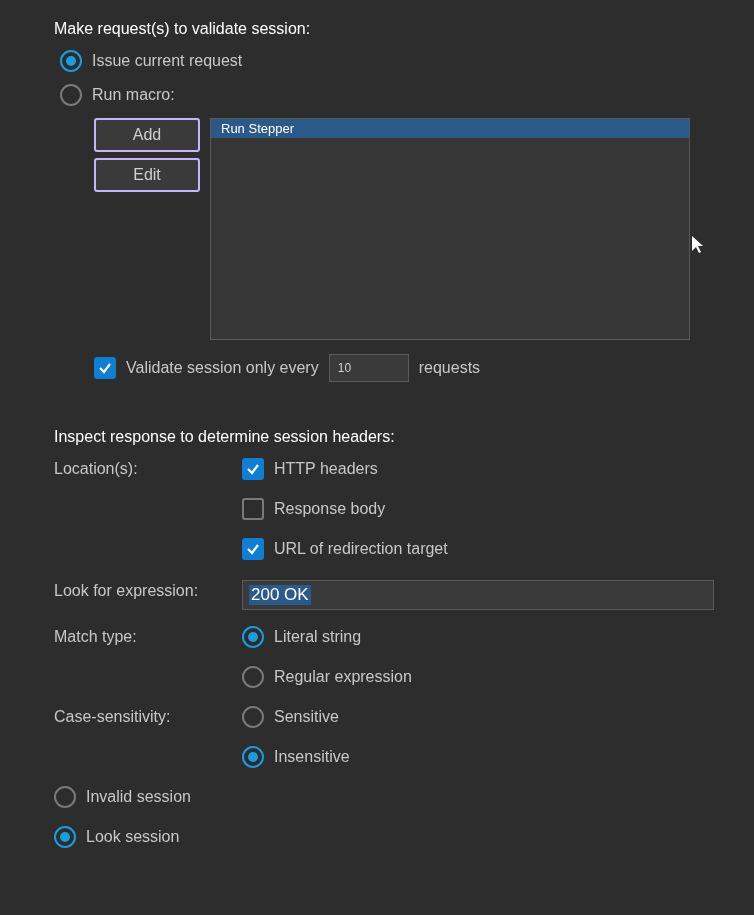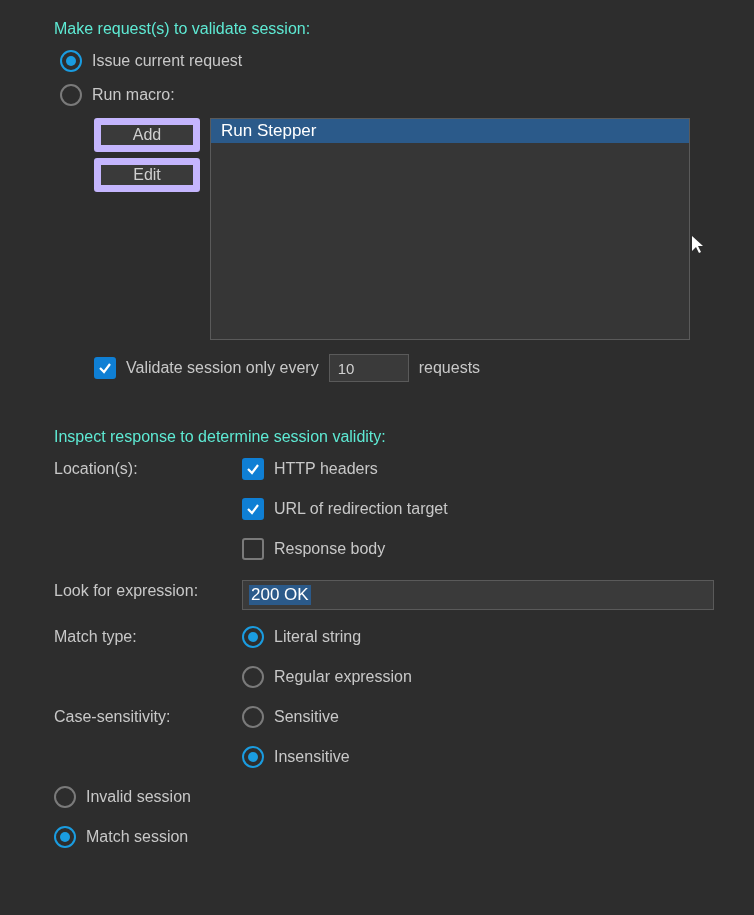--- a/index.html
+++ b/index.html
@@ -7,21 +7,21 @@
     background: #2d2d2d;
     color: #c8c8c8;
     font-family: "Segoe UI", Tahoma, sans-serif;
     font-size: 16px;
     width: 754px;
     height: 915px;
     padding: 20px 0 0 54px;
     position: relative;
   }
   .section-title {
-    color: #5eead4;
+    color: #ffffff;
     margin-bottom: 12px;
   }
   .radio-row {
     display: flex;
     align-items: center;
     gap: 10px;
     margin: 10px 0 12px 6px;
   }
   .radio {
     width: 22px;
@@ -52,37 +52,37 @@
     margin-bottom: 12px;
   }
   .macro-buttons {
     display: flex;
     flex-direction: column;
     gap: 6px;
     width: 106px;
   }
   button.bbtn {
     background: #3a3a3a;
-    border: 7px solid #c4b5fd;
+    border: 2px solid #c4b5fd;
     color: #d0d0d0;
     font-size: 16px;
     height: 34px;
     border-radius: 3px;
     cursor: pointer;
   }
   .macro-list {
     width: 480px;
     height: 222px;
     border: 1px solid #5a5a5a;
     background: #363636;
     overflow: hidden;
   }
   .macro-item {
     padding: 2px 10px;
-    font-size: 17px;
+    font-size: 13px;
     cursor: default;
   }
   .macro-item.selected {
     background: #2b5a8a;
     color: #ffffff;
   }
   .validate-row {
     display: flex;
     align-items: center;
     gap: 10px;
@@ -104,21 +104,21 @@
     background: #0f7fd4;
     border-color: #0f7fd4;
     color: #fff;
   }
   .checkbox.checked svg { display: block; }
   .checkbox svg { display: none; }
   input.num {
     background: #3a3a3a;
     border: 1px solid #5a5a5a;
     color: #d0d0d0;
-    font-size: 15px;
+    font-size: 12px;
     width: 80px;
     height: 28px;
     padding: 0 8px;
   }
   .inspect-section {
     margin-top: 46px;
   }
   .form-row {
     display: flex;
     align-items: flex-start;
@@ -194,47 +194,47 @@
     <svg width="14" height="14" viewBox="0 0 14 14">
         <path d="M2 7 L6 11 L12 3" stroke="#fff" stroke-width="2.2" fill="none"></path>
       </svg>
   </div>
   <span>Validate session only every</span>
   <input class="num" value="10" style="">
   <span>requests</span>
 </div>
 
 <div class="inspect-section">
-  <div class="section-title">Inspect response to determine session validity:</div>
+  <div class="section-title">Inspect response to determine session headers:</div>
 
   <div class="form-row">
     <div class="form-label">Location(s):</div>
     <div class="options-col">
       <div class="opt">
         <div class="checkbox checked">
           <svg width="14" height="14" viewBox="0 0 14 14">
               <path d="M2 7 L6 11 L12 3" stroke="#fff" stroke-width="2.2" fill="none"></path>
             </svg>
         </div>
         <span>HTTP headers</span>
       </div>
       <div class="opt">
+        <div class="checkbox">
+          
+        </div>
+        <span>Response body</span>
+      </div>
+      <div class="opt">
         <div class="checkbox checked">
           <svg width="14" height="14" viewBox="0 0 14 14">
               <path d="M2 7 L6 11 L12 3" stroke="#fff" stroke-width="2.2" fill="none"></path>
             </svg>
         </div>
         <span>URL of redirection target</span>
       </div>
-      <div class="opt">
-        <div class="checkbox">
-          
-        </div>
-        <span>Response body</span>
-      </div>
     </div>
   </div>
 
   <div class="form-row" style="margin-top:20px;">
     <div class="form-label">Look for expression:</div>
     <div class="expr-box">
       <span class="expr-sel">200 OK</span>
     </div>
   </div>
 
@@ -267,21 +267,21 @@
   </div>
 
   <div class="form-row" style="margin-top:18px;">
     <div class="options-col">
       <div class="opt">
         <div class="radio"></div>
         <span>Invalid session</span>
       </div>
       <div class="opt">
         <div class="radio selected"></div>
-        <span>Match session</span>
+        <span>Look session</span>
       </div>
     </div>
   </div>
 </div>
 
 <svg class="cursor-arrow" width="14" height="18" viewBox="0 0 14 18">
   <path d="M0 0 L0 15 L4 11 L7 17 L9 16 L6 10 L11 10 Z" fill="#fff"></path>
 </svg>
 
 </body></html>

